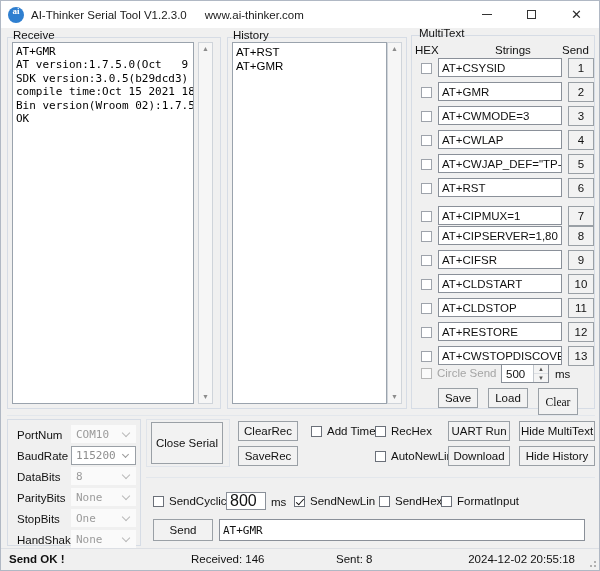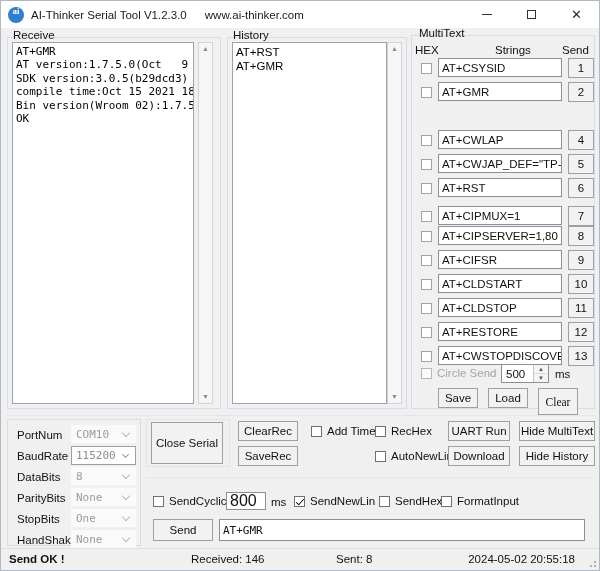--- a/index.html
+++ b/index.html
@@ -334,20 +334,25 @@
       <div class="mt-row" style="top: 0px;">
         <div class="mt-cbx"></div>
         <div class="mt-inp">AT+CSYSID</div>
         <div class="mt-btn">1</div>
       </div>
       <div class="mt-row" style="top: 24px;">
         <div class="mt-cbx"></div>
         <div class="mt-inp">AT+GMR</div>
         <div class="mt-btn">2</div>
       </div>
+      <div class="mt-row" style="top: 48px;">
+        <div class="mt-cbx"></div>
+        <div class="mt-inp">AT+CWMODE=3</div>
+        <div class="mt-btn">3</div>
+      </div>
       <div class="mt-row" style="top: 72px;">
         <div class="mt-cbx"></div>
         <div class="mt-inp">AT+CWLAP</div>
         <div class="mt-btn">4</div>
       </div>
       <div class="mt-row" style="top: 96px;">
         <div class="mt-cbx"></div>
         <div class="mt-inp">AT+CWJAP_DEF="TP-Link</div>
         <div class="mt-btn">5</div>
       </div>
@@ -496,21 +501,21 @@
     <span>FormatInput</span>
   </div>
 
   <div class="btn" style="left:152px; top:518px; width:60px; height:22px;">Send</div>
   <div class="inp mono" style="left:218px; top:518px; width:366px; height:22px;">AT+GMR</div>
 
   <div class="statusbar">
     <span class="cell bold" style="left:8px;">Send OK !</span>
     <span class="cell" style="left:190px;">Received: 146</span>
     <span class="cell" style="left:335px;">Sent: 8</span>
-    <span class="cell" style="right:24px;">2024-05-02 20:55:18</span>
+    <span class="cell" style="right:24px;">2024-12-02 20:55:18</span>
     <span class="grip">
       <i style="left:8px; top:8px;"></i>
         <i style="left:4px; top:8px;"></i>
         <i style="left:8px; top:4px;"></i>
     </span>
   </div>
 
 </div>
 
 </body></html>

